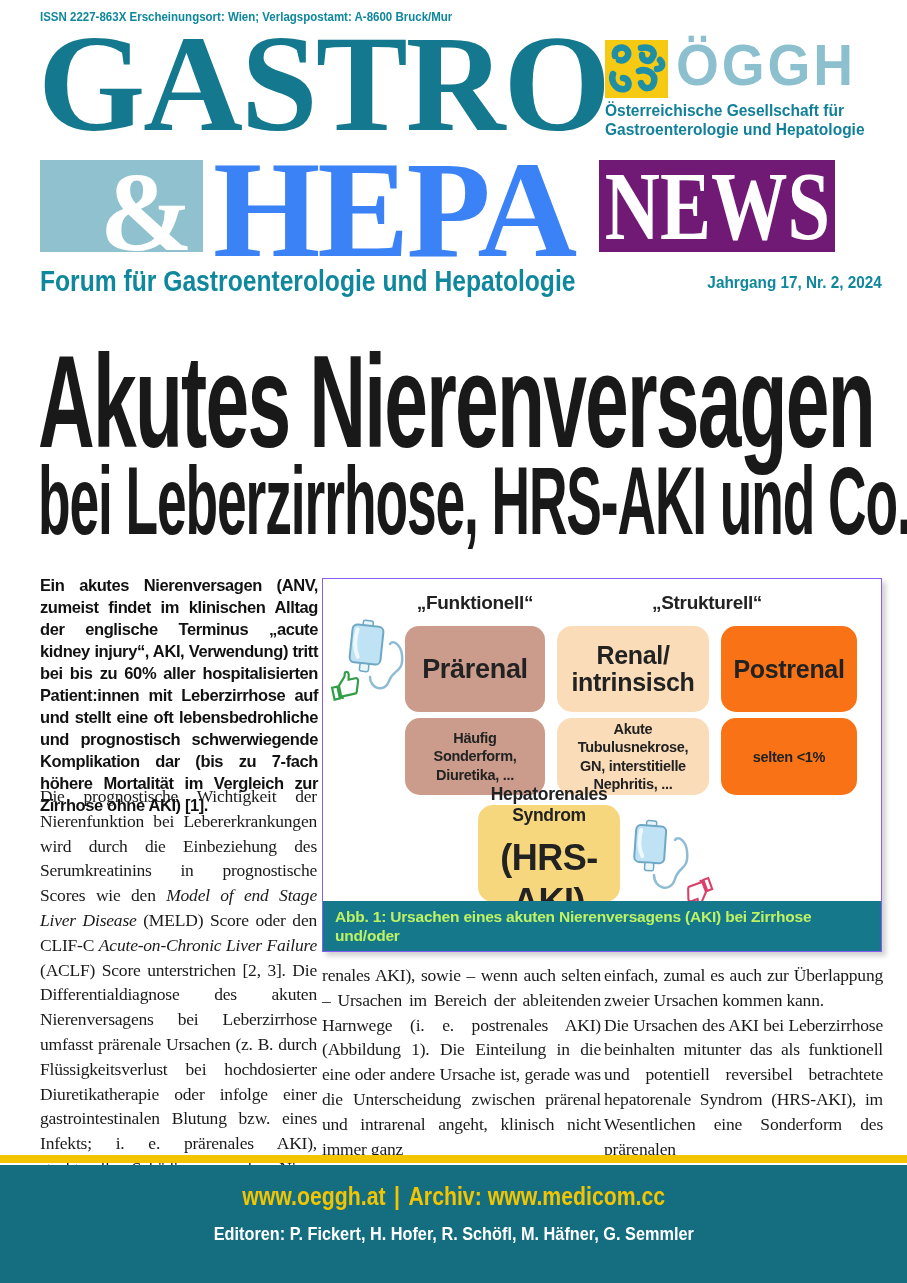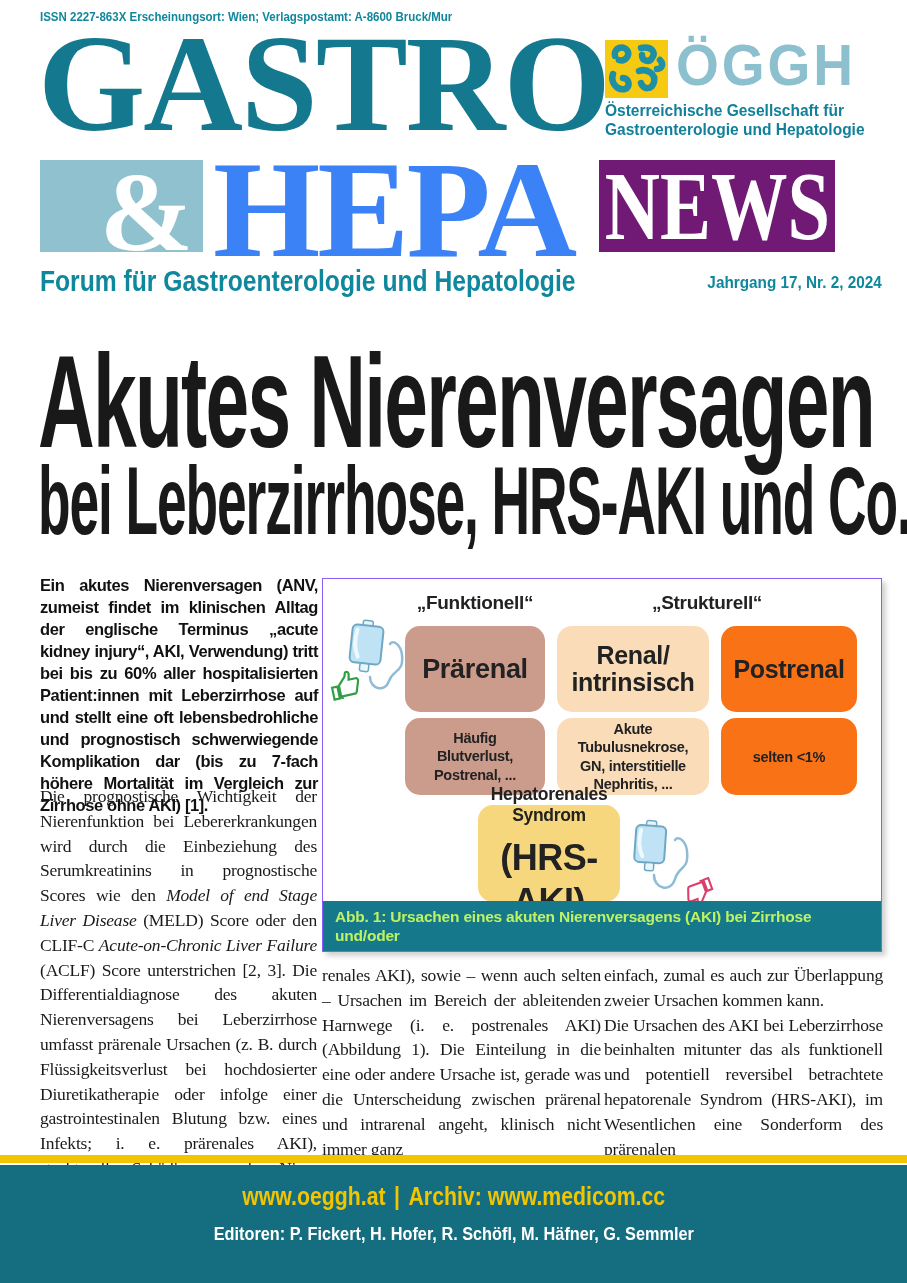--- a/index.html
+++ b/index.html
@@ -103,21 +103,21 @@
   .fig-label.structural { left:234px; width:300px; }
   .fig-box {
     position:absolute; border-radius:15px; display:flex; flex-direction:column;
     align-items:center; justify-content:center; text-align:center;
     color:#222; font-weight:bold; letter-spacing:-0.3px;
   }
   .rose  { background:#cb9c8b; }
   .peach { background:#fbdcb8; }
   .green { background:#f97316; }
   .hrs   { background:#f7d77d; }
-  .b-prerenal  { left:82px;  top:47px;  width:140px; height:86px; font-size:27px; }
+  .b-prerenal  { left:82px;  top:47px;  width:140px; height:86px; font-size:27px;border-radius:14px; }
   .b-renal     { left:234px; top:47px;  width:152px; height:86px; font-size:25px; line-height:1.1; }
   .b-postrenal { left:398px; top:47px;  width:136px; height:86px; font-size:25px; }
   .b-prerenal2 { left:82px;  top:139px; width:140px; height:77px; font-size:14.5px; line-height:1.25; padding:4px 14px; }
   .b-renal2    { left:234px; top:139px; width:152px; height:77px; font-size:14.5px; line-height:1.25; padding:4px 8px; }
   .b-postrenal2{ left:398px; top:139px; width:136px; height:77px; font-size:14.5px; }
   .b-hrs       { left:155px; top:226px; width:142px; height:97px; font-size:17.5px; line-height:1.2; }
   .b-hrs .big  { font-size:36px; letter-spacing:-0.5px; margin-top:10px; }
   .fig-icon-left  { position:absolute; left:6px;  top:36px; }
   .fig-icon-right { position:absolute; left:302px; top:238px; }
   .fig-caption {
@@ -212,21 +212,21 @@
     </div>
     <div class="fig-box peach b-renal">
       <span>Renal/</span>
       <span>intrinsisch</span>
     </div>
     <div class="fig-box green b-postrenal">
       <span>Postrenal</span>
     </div>
 
     <div class="fig-box rose b-prerenal2">
-      <span>Häufig Blutverlust, Postrenal, ...</span>
+      <span>Häufig Sonderform, Diuretika, ...</span>
     </div>
     <div class="fig-box peach b-renal2">
       <span>Akute Tubulusnekrose, GN, interstitielle Nephritis, ...</span>
     </div>
     <div class="fig-box green b-postrenal2">
       <span>selten &lt;1%</span>
     </div>
 
     <div class="fig-box hrs b-hrs">
       <span>Hepatorenales</span>

